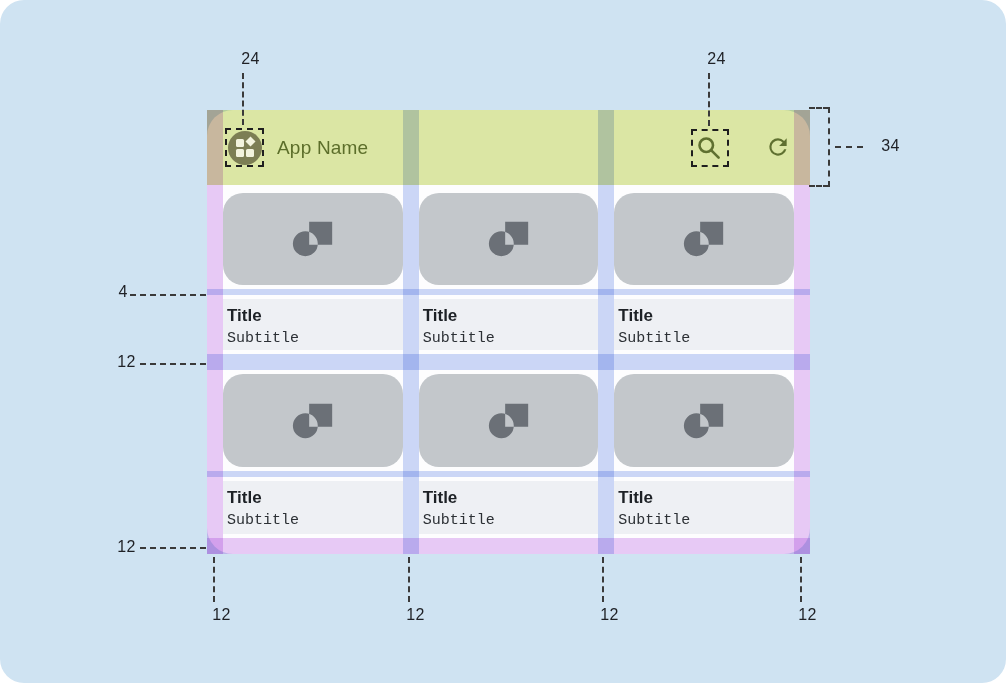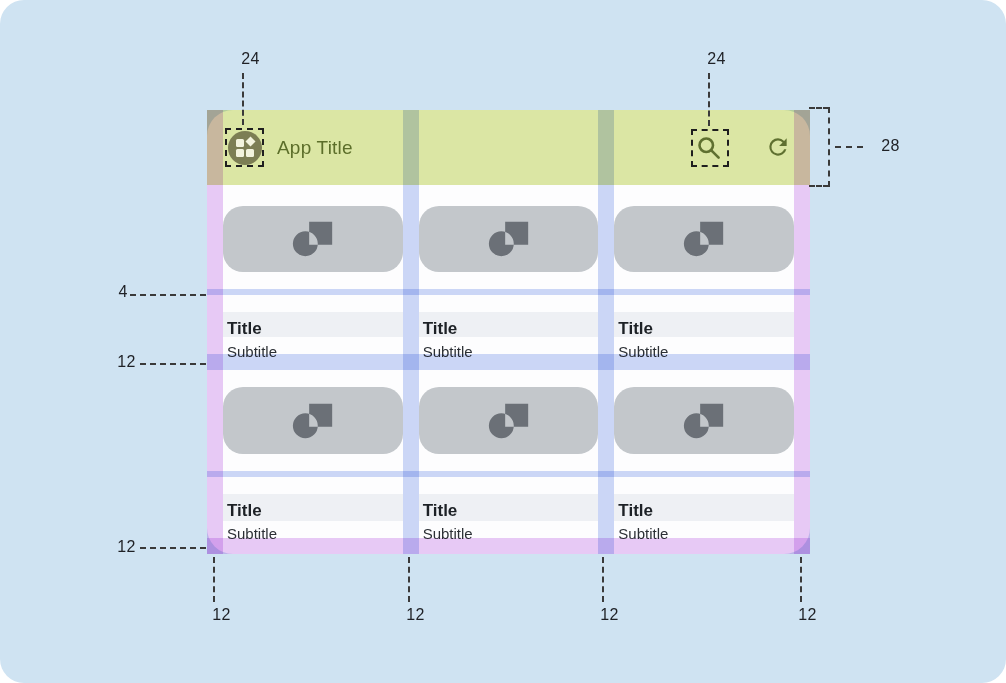--- a/index.html
+++ b/index.html
@@ -4,29 +4,29 @@
 <style>
   html,body{margin:0;padding:0;background:#ffffff;}
   body{font-family:"Liberation Sans", sans-serif;}
   .canvas{position:relative;width:1006px;height:683px;background:#cfe3f2;border-radius:24px;overflow:hidden;}
 
   
   .mock{position:absolute;left:207px;top:110px;width:603px;height:444px;}
   .mock-bg{position:absolute;inset:0;background:#fdfdfe;border-radius:26px;}
   .appbar-bg{position:absolute;left:0;top:0;width:603px;height:75px;background:#dde8a5;mix-blend-mode:multiply;}
 
-  .row{position:absolute;left:0;width:603px;display:flex;padding:17px 16px;gap:16px;box-sizing:border-box;}
+  .row{position:absolute;left:0;width:603px;display:flex;padding:4px 16px;gap:16px;box-sizing:border-box;}
   .img-row-1{top:79px;height:100px;}
   .img-row-2{top:260px;height:101px;}
   .txt-row-1{top:185px;height:59px;}
   .txt-row-2{top:367px;height:61px;}
   .img-cell{flex:1;background:#c3c7cb;border-radius:20px;display:flex;align-items:center;justify-content:center;}
   .txt-cell{flex:1;background:#eef0f4;padding:5px 4px 0 4px;box-sizing:border-box;}
   .card-title{font-size:17px;font-weight:600;color:#1d2126;line-height:24px;margin:0;}
-  .card-subtitle{font-size:15px;font-weight:400;color:#2c3035;line-height:21px;margin:0;}
+  .card-subtitle{font-size:15px;font-weight:400;color:#2c3035;line-height:21px;margin:0;font-family:Liberation Mono, monospace;}
 
   
   .strip{position:absolute;mix-blend-mode:multiply;}
   .h-blue{left:0;width:603px;background:#cdd8f7;}
   .h4a{top:179px;height:6px;}
   .h12{top:244px;height:16px;}
   .h4b{top:361px;height:6px;}
   .h-purple{left:0;width:603px;top:428px;height:16px;background:#e9cbf6;}
   .v-strip{top:0;height:444px;width:16px;}
   .v-purple{background:#e9cbf6;}
@@ -128,21 +128,21 @@
 
     <span class="abs" style="left:20px;top:20px;">
       <svg width="36" height="36" viewBox="0 0 36 36">
         <circle cx="18" cy="18" r="17" fill="#7c7e54"></circle>
         <rect x="9" y="9" width="8" height="8" rx="1.5" fill="#f2f3dd"></rect>
         <rect x="9" y="19" width="8" height="8" rx="1.5" fill="#f2f3dd"></rect>
         <rect x="19" y="19" width="8" height="8" rx="1.5" fill="#f2f3dd"></rect>
         <polygon points="23.5,6.5 28.5,11.5 23.5,16.5 18.5,11.5" fill="#f2f3dd"></polygon>
       </svg>
     </span>
-    <div class="appbar-title">App Title</div>
+    <div class="appbar-title">App Name</div>
     <span class="abs" style="left:488px;top:24px;">
       <svg width="27" height="27" viewBox="0 0 24 24">
           <g fill="none" stroke="#5f7030" stroke-width="2.3">
             <circle cx="10" cy="10" r="6"></circle>
             <line x1="14.5" y1="14.5" x2="21" y2="21" stroke-linecap="round"></line>
           </g>
         </svg>
     </span>
     <span class="abs" style="left:558px;top:24px;">
       <svg width="26" height="26" viewBox="0 0 24 24">
@@ -157,21 +157,21 @@
   <div class="ann-label" style="left:226px;top:50px;width:34px;">24</div>
   <div class="vdash" style="left:242px;top:73px;height:52px;"></div>
 
   <div class="ann-label" style="left:692px;top:50px;width:34px;">24</div>
   <div class="vdash" style="left:708px;top:73px;height:53px;"></div>
 
   <div class="hdash" style="left:809px;top:107px;width:20px;"></div>
   <div class="hdash" style="left:809px;top:185px;width:20px;"></div>
   <div class="vdash" style="left:828px;top:107px;height:80px;"></div>
   <div class="hdash" style="left:835px;top:146px;width:28px;"></div>
-  <div class="ann-label" style="left:866px;top:137px;width:34px;">28</div>
+  <div class="ann-label" style="left:866px;top:137px;width:34px;">34</div>
 
   <div class="ann-label" style="left:100px;top:283px;width:28px;">4</div>
   <div class="hdash" style="left:130px;top:294px;width:76px;"></div>
 
   <div class="ann-label" style="left:104px;top:353px;width:32px;">12</div>
   <div class="hdash" style="left:140px;top:363px;width:66px;"></div>
 
   <div class="ann-label" style="left:104px;top:538px;width:32px;">12</div>
   <div class="hdash" style="left:140px;top:547px;width:66px;"></div>
 

